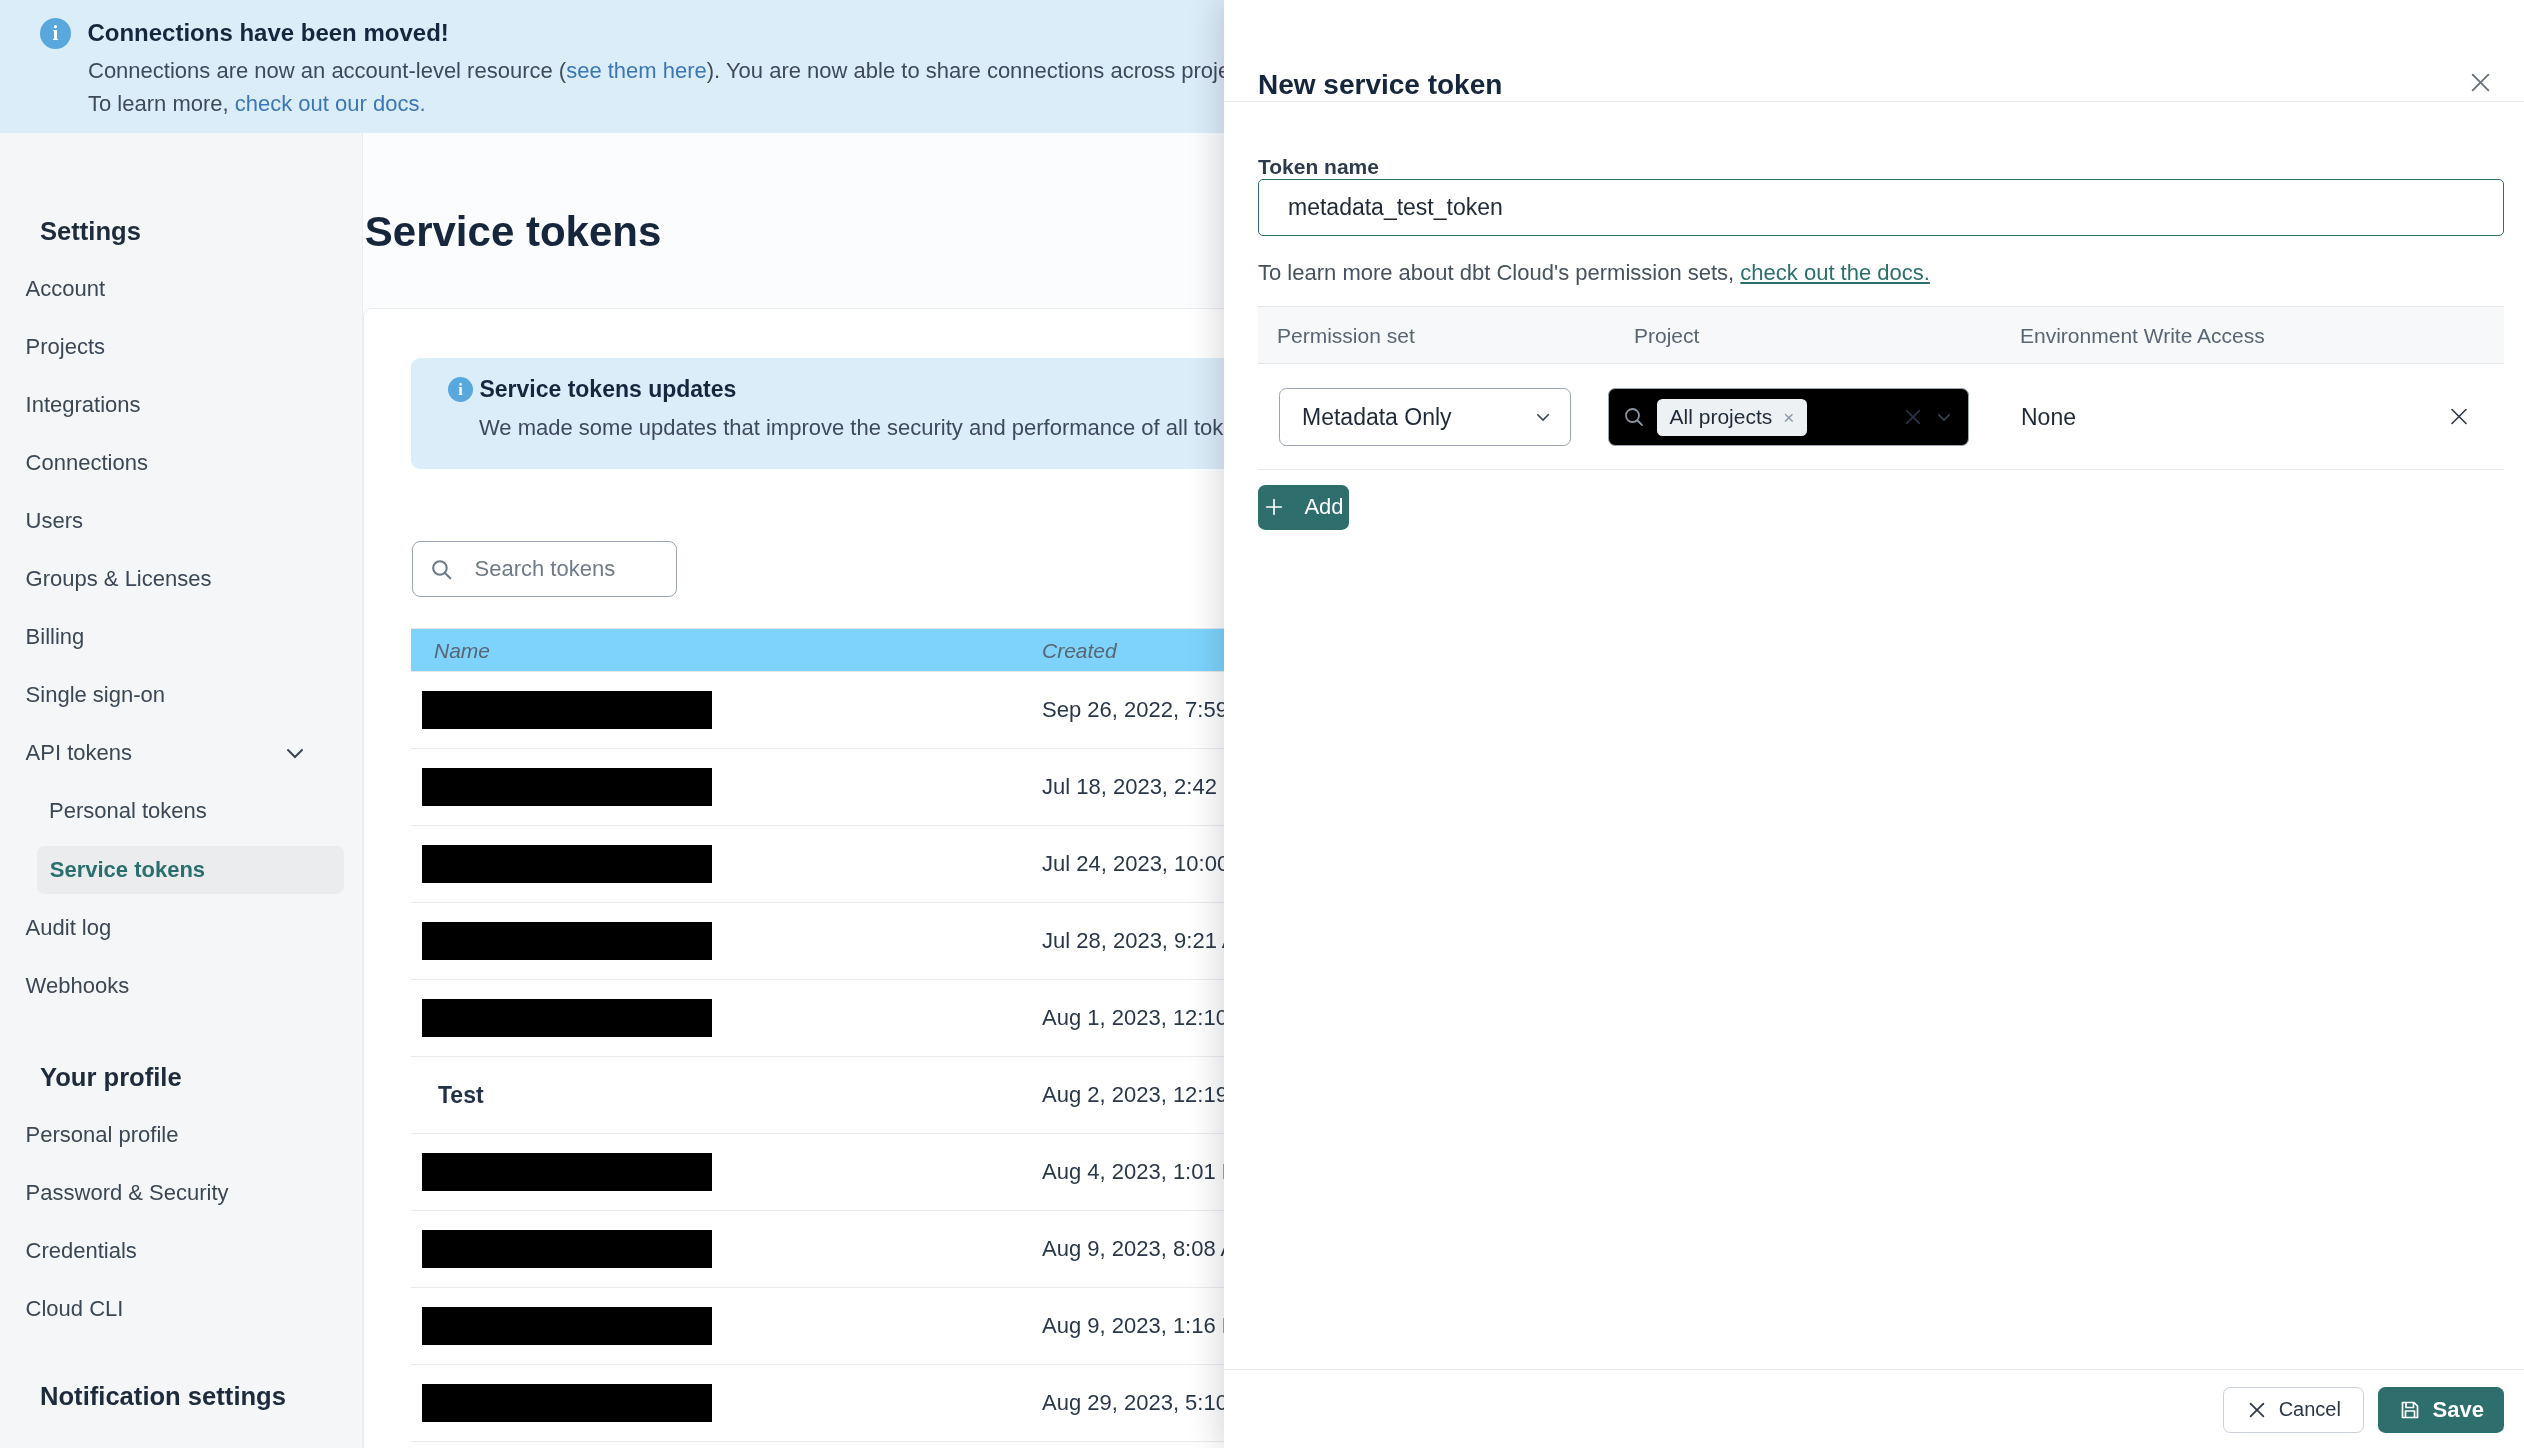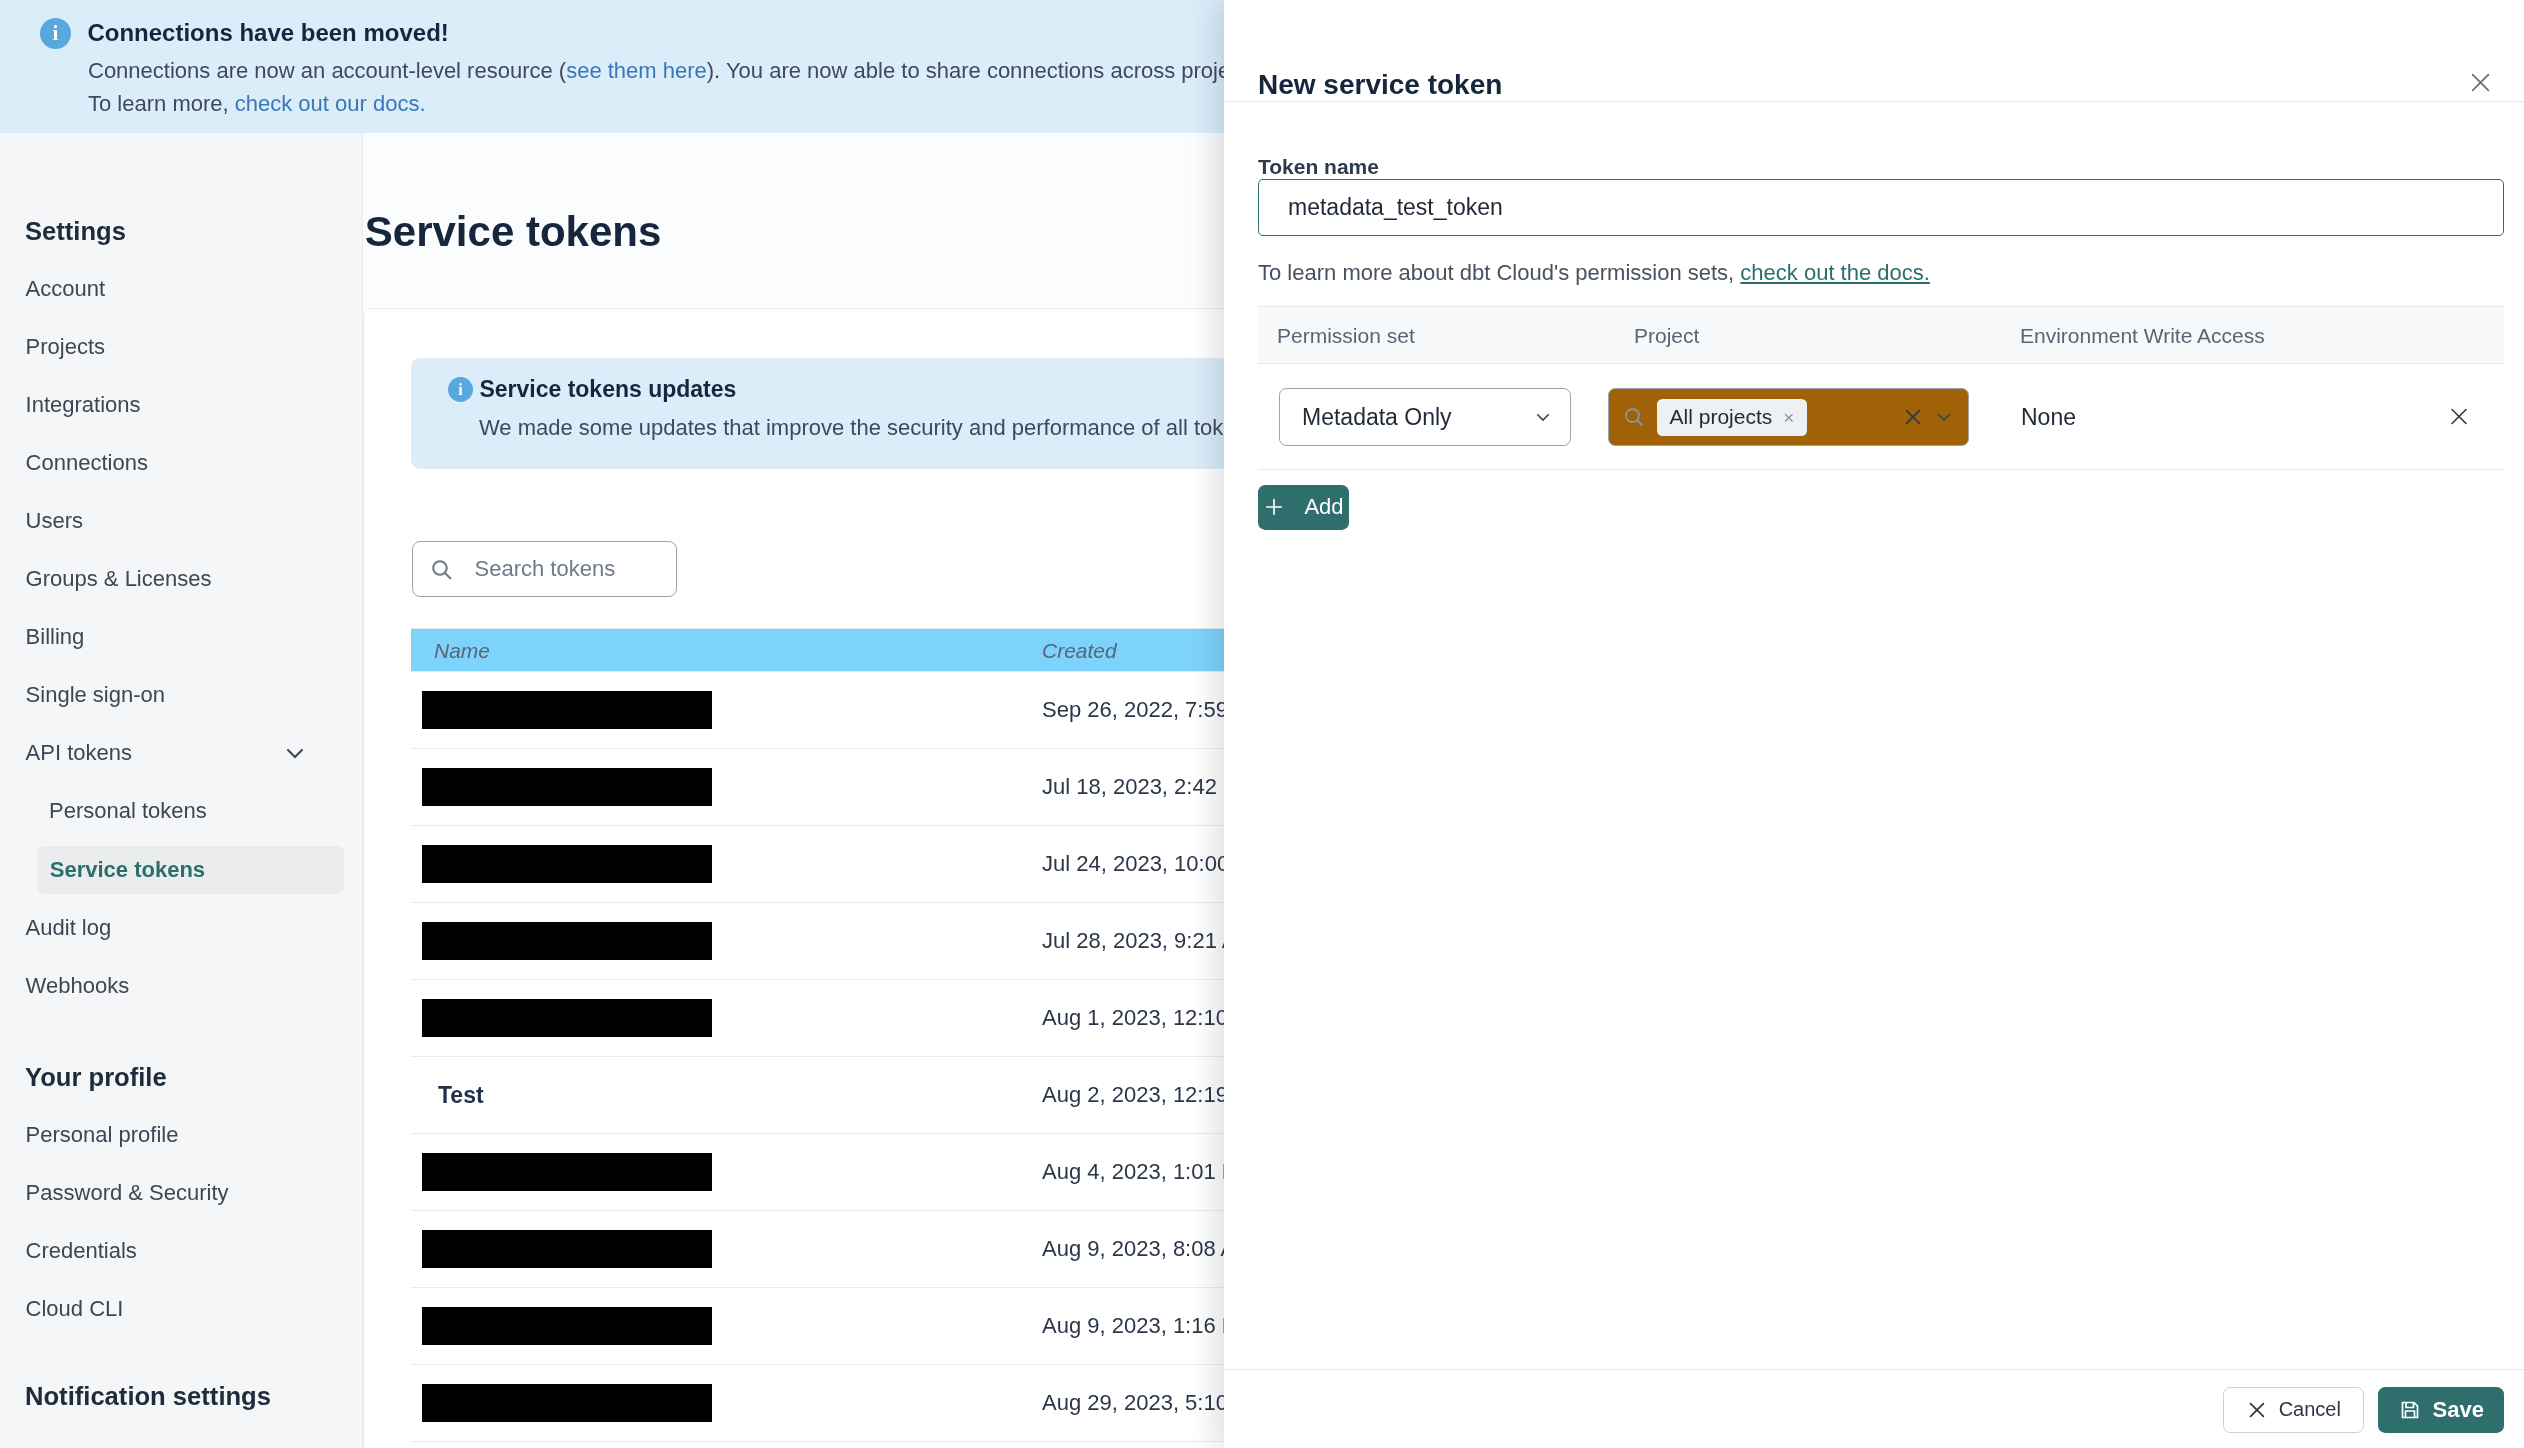--- a/index.html
+++ b/index.html
@@ -27,21 +27,21 @@
   .banner-line { margin:6.4px 0 0 48px; font-size:22px; color:#3e4a5c; }
   .banner-line.second { margin-top:7.3px; }
   .banner a, .blue-link { color:#3b76b8; text-decoration:none; cursor:pointer; }
 
   
   .sidebar {
     position:absolute; top:133px; left:0; width:363px; bottom:0;
     background:#f5f6f8; border-right:0.9px solid #ececef; padding-top:69px;
   }
   .side-heading {
-    height:58px; display:flex; align-items:center; padding-left:25px;
+    height:58px; display:flex; align-items:center; padding-left:40px;
     font-size:25.6px; font-weight:bold; color:#1e2b3c;
   }
   .side-item {
     height:58px; display:flex; align-items:center; padding-left:25.6px;
     font-size:22px; color:#3b4754; position:relative; cursor:pointer;
   }
   .side-item.sub { padding-left:49px; }
   .side-item.selected {
     height:48px; margin:5.5px 18px 5.5px 37px; padding-left:12.8px;
     background:#ebecee; border-radius:7.3px; color:#2a6f6e; font-weight:bold;
@@ -136,21 +136,21 @@
 
   .perm-row { height:106px; border-bottom:0.9px solid #e6e8eb; position:relative; }
   .select-box {
     position:absolute; left:21px; top:24px; width:292px; height:58px;
     border:0.9px solid #9aa3af; border-radius:7.3px; background:#fff; cursor:pointer;
     display:flex; align-items:center; justify-content:space-between; padding:0 18px 0 22px;
     font-size:23px; color:#1f2937;
   }
   .combo-box {
     position:absolute; left:350px; top:24px; width:361px; height:58px;
-    border:0.9px solid #9aa3af; border-radius:7.3px; background:#a16207; cursor:text;
+    border:0.9px solid #9aa3af; border-radius:7.3px; background:#000000; cursor:text;
     display:flex; align-items:center; padding:0 14.6px 0 12.8px; gap:11px;
   }
   .chip {
     height:37px; background:#eef1f4; border-radius:5.5px; padding:0 12.8px;
     display:flex; align-items:center; gap:11px; font-size:21px; color:#1f2937; flex:0 0 auto;
   }
   .chip-x { font-size:19px; color:#8a94a3; cursor:pointer; line-height:1; }
   .combo-spacer { flex:1; }
   .none-value {
     position:absolute; left:763px; top:50%; transform:translateY(-50%);

